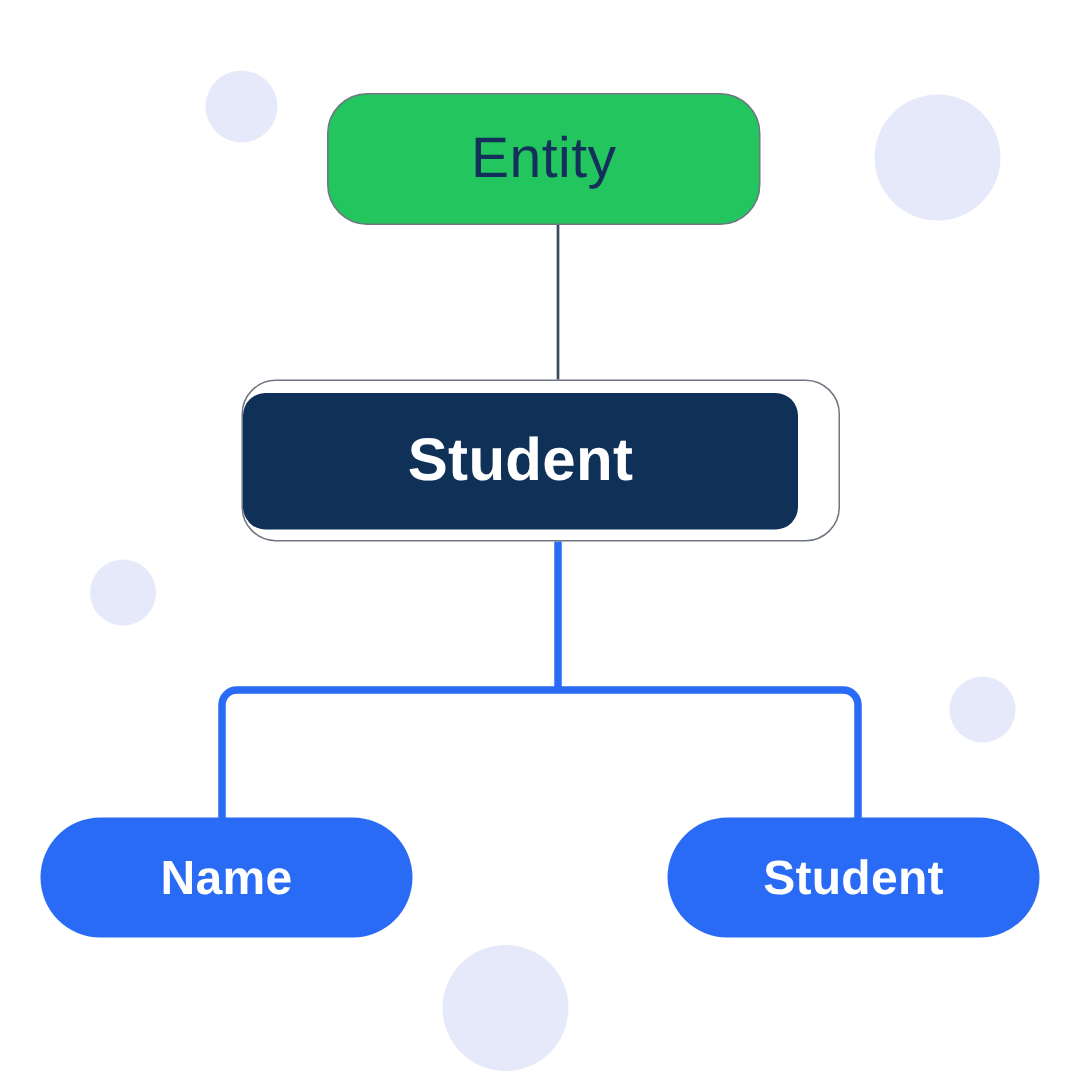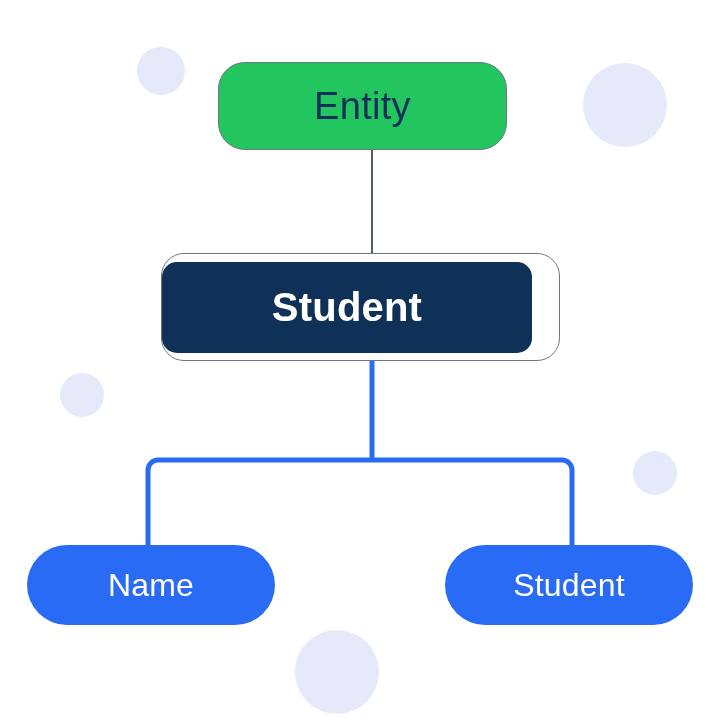--- a/index.html
+++ b/index.html
@@ -96,21 +96,21 @@
     background: #2a6bf5;
     border-radius: 40px;
     display: flex;
     align-items: center;
     justify-content: center;
   }
   .pill-name    { left: 27px; }
   .pill-address { left: 445px; }
   .pill-label {
     font-size: 32px;
-    font-weight: 400;
+    font-weight: 700;
     color: #ffffff;
     letter-spacing: 0.2px;
     line-height: 1;
   }
 </style>
 </head>
 <body>
 
 <div id="canvas">
 

